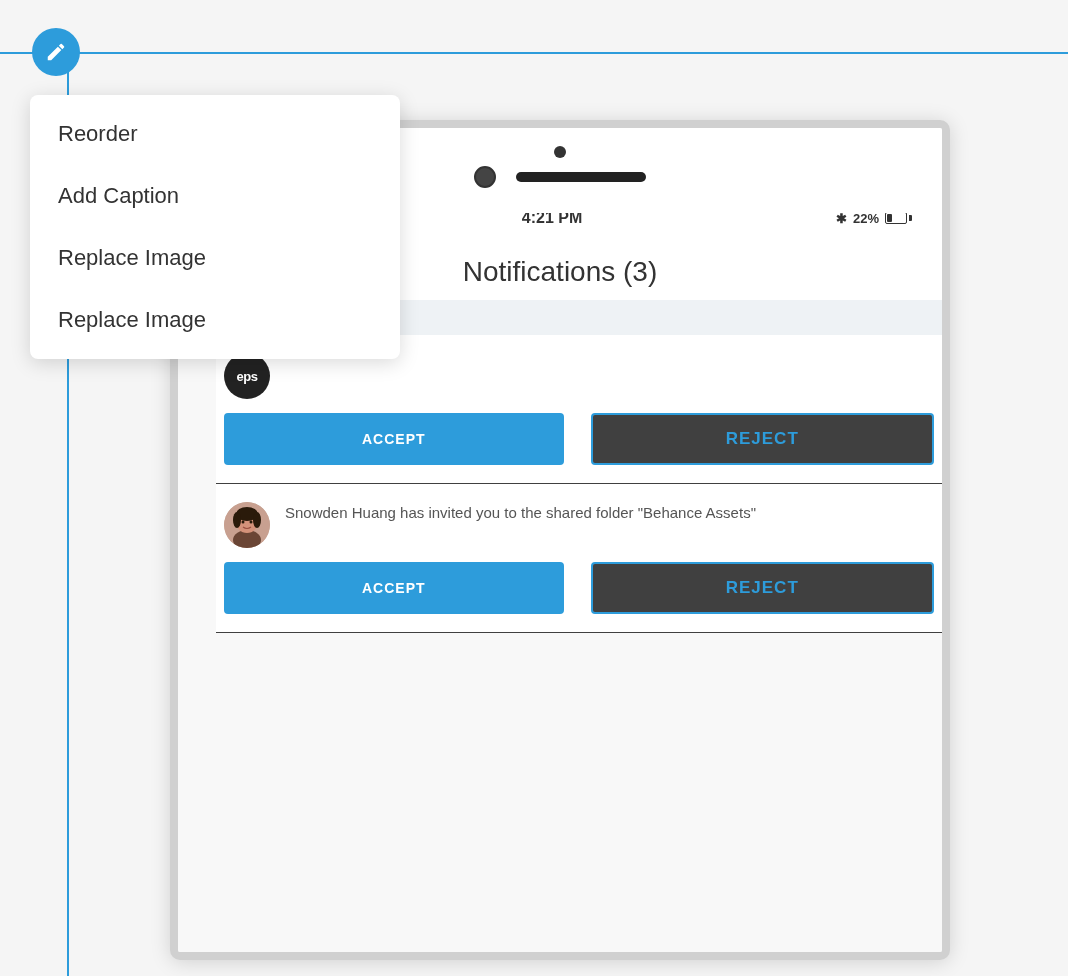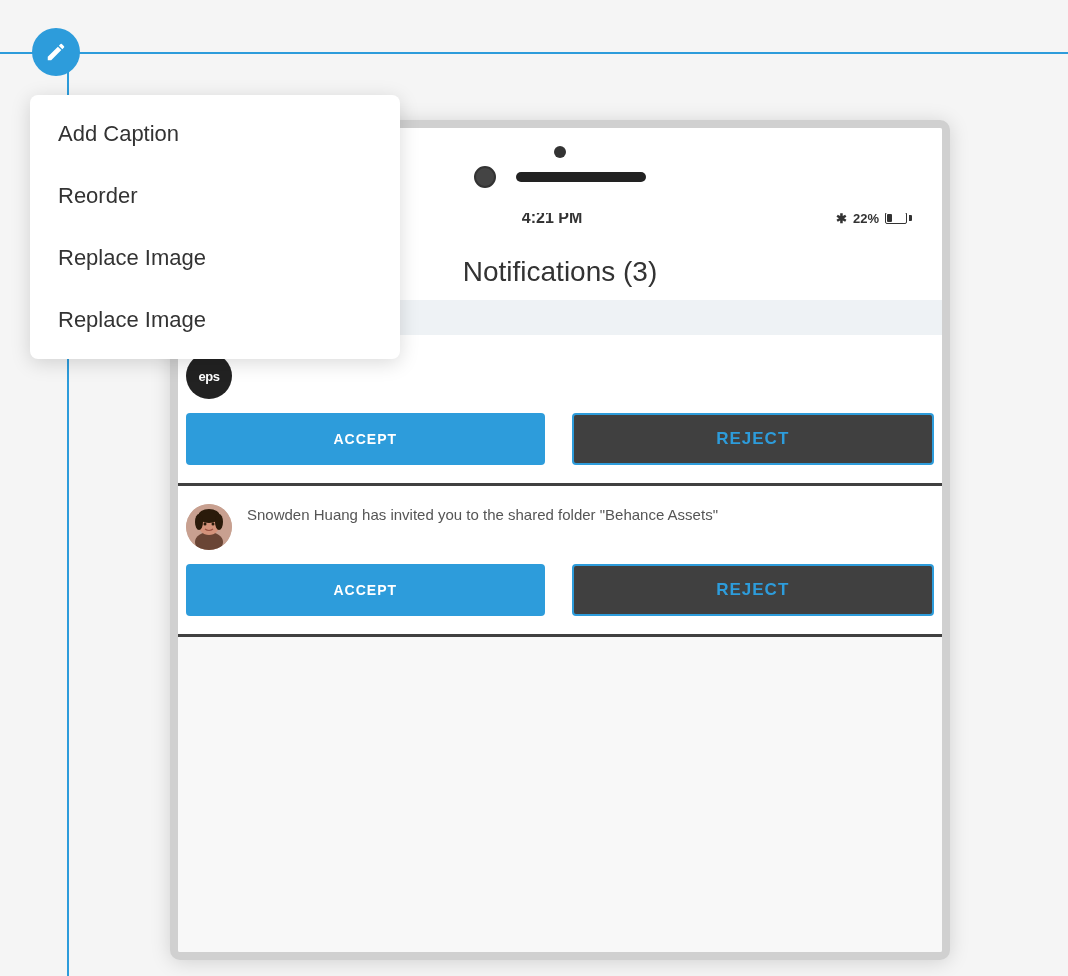--- a/index.html
+++ b/index.html
@@ -209,21 +209,22 @@
       font-size: 13px;
       color: #888;
       font-weight: 600;
       letter-spacing: 0.5px;
     }
 
     
     .notif-item {
       background: white;
       padding: 18px 8px;
-      border-bottom: 3px solid #404040;
+      border-bottom: 1px solid #404040;
+      margin-left: 38px;
     }
 
     .notif-row {
       display: flex;
       align-items: flex-start;
       gap: 15px;
       margin-bottom: 14px;
     }
 
     .avatar {
@@ -378,22 +379,22 @@
 
 <div class="left-vert-line"></div>
 
 <button class="edit-btn">
   <svg viewBox="0 0 24 24">
     <path d="M3 17.25V21h3.75L17.81 9.94l-3.75-3.75L3 17.25zM20.71 7.04a1 1 0 0 0 0-1.41l-2.34-2.34a1 1 0 0 0-1.41 0l-1.83 1.83 3.75 3.75 1.83-1.83z"></path>
   </svg>
 </button>
 
 <div class="dropdown-menu">
+  <div class="dropdown-item">Reorder</div>
   <div class="dropdown-item">Add Caption</div>
-  <div class="dropdown-item">Reorder</div>
   <div class="dropdown-item">Replace Image</div>
   <div class="dropdown-item">Replace Image</div>
 </div>
 
 <div class="phone-wrapper">
   <div class="phone-frame">
 
     <div class="phone-btn-right"></div>
     <div class="phone-btn-left1"></div>
     <div class="phone-btn-left2"></div>

